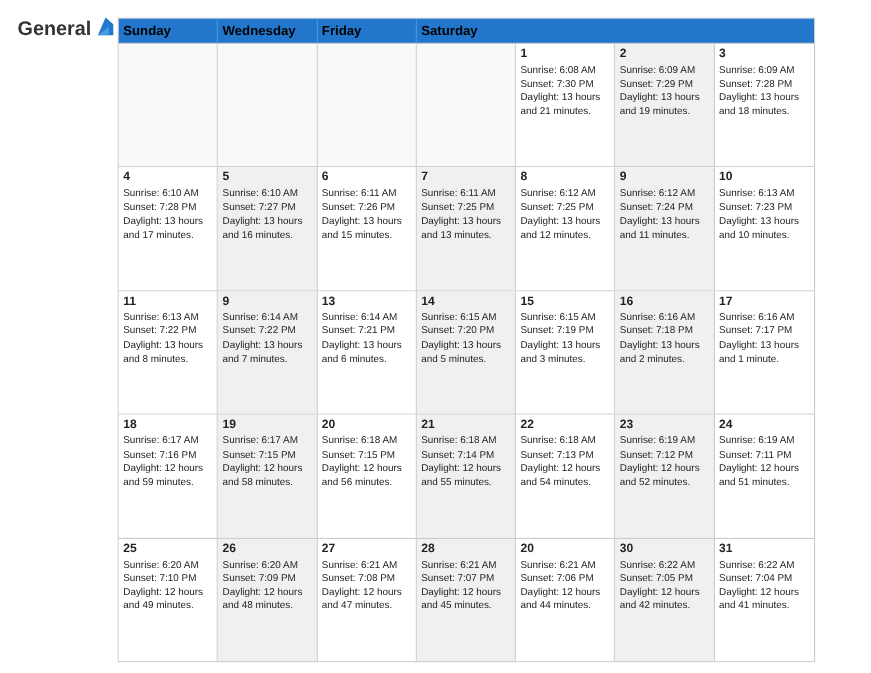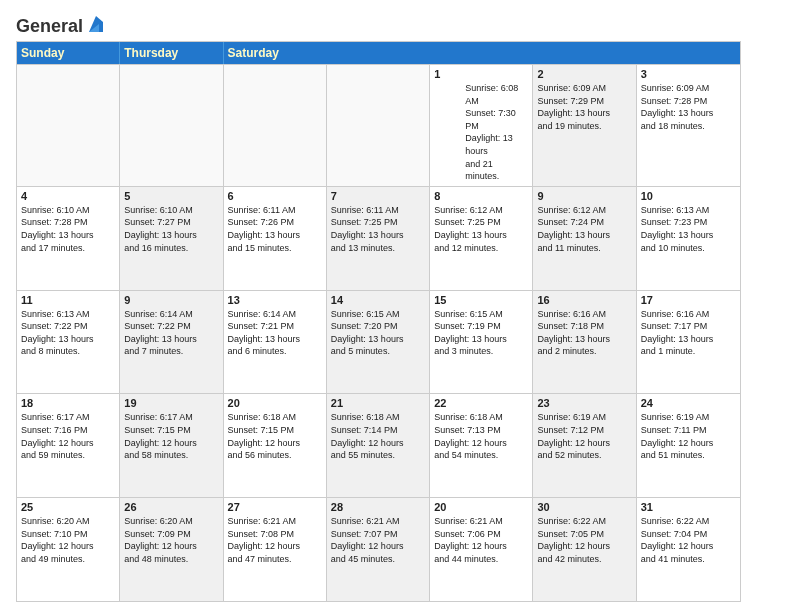--- a/index.html
+++ b/index.html
@@ -8,21 +8,20 @@
       background: #fff;
       width: 792px;
       height: 612px;
       overflow: hidden;
     }
     .page {
       width: 757px;
       height: 612px;
       padding: 16px 16px 10px 16px;
       display: flex;
-      flex-direction: column;
     }
     .header {
       display: flex;
       justify-content: space-between;
       align-items: flex-start;
       margin-bottom: 8px;
     }
     .logo {
       display: flex;
       align-items: center;
@@ -45,21 +44,21 @@
       display: flex;
       flex-direction: column;
       border: 1px solid #ccc;
     }
     .cal-header {
       display: grid;
       grid-template-columns: repeat(7, 1fr);
       background: #2277cc;
     }
     .cal-header-cell {
-      color: #fef9c3;
+      color: #000000;
       font-size: 12px;
       font-weight: bold;
       padding: 4px 4px;
       text-align: left;
       border-right: 1px solid #4499dd;
     }
     .cal-header-cell:last-child { border-right: none; }
     .cal-body {
       display: flex;
       flex-direction: column;
@@ -113,32 +112,33 @@
     </div>
     <div class="title-block">
       <div class="month-title"></div>
       <div class="location-title"></div>
     </div>
   </div>
 
   <div class="calendar">
     <div class="cal-header">
     <div class="cal-header-cell">Sunday</div>
-        <div class="cal-header-cell">Thursday</div>
+        <div class="cal-header-cell">Wednesday</div>
+        <div class="cal-header-cell">Friday</div>
         <div class="cal-header-cell">Saturday</div>
       </div>
     <div class="cal-body">
     <div class="cal-row">
           <div class="cal-cell empty"></div>
           <div class="cal-cell empty"></div>
           <div class="cal-cell empty"></div>
           <div class="cal-cell empty"></div>
           <div class="cal-cell">
             <div class="day-num">1</div>
-            <div class="cell-info" style="white-space: pre-line; margin-left: 31px;">Sunrise: 6:08 AM
+            <div class="cell-info" style="white-space: pre-line;">Sunrise: 6:08 AM
 Sunset: 7:30 PM
 Daylight: 13 hours
 and 21 minutes.</div>
           </div>
           <div class="cal-cell shaded">
             <div class="day-num">2</div>
             <div class="cell-info" style="white-space: pre-line;">Sunrise: 6:09 AM
 Sunset: 7:29 PM
 Daylight: 13 hours
 and 19 minutes.</div>

